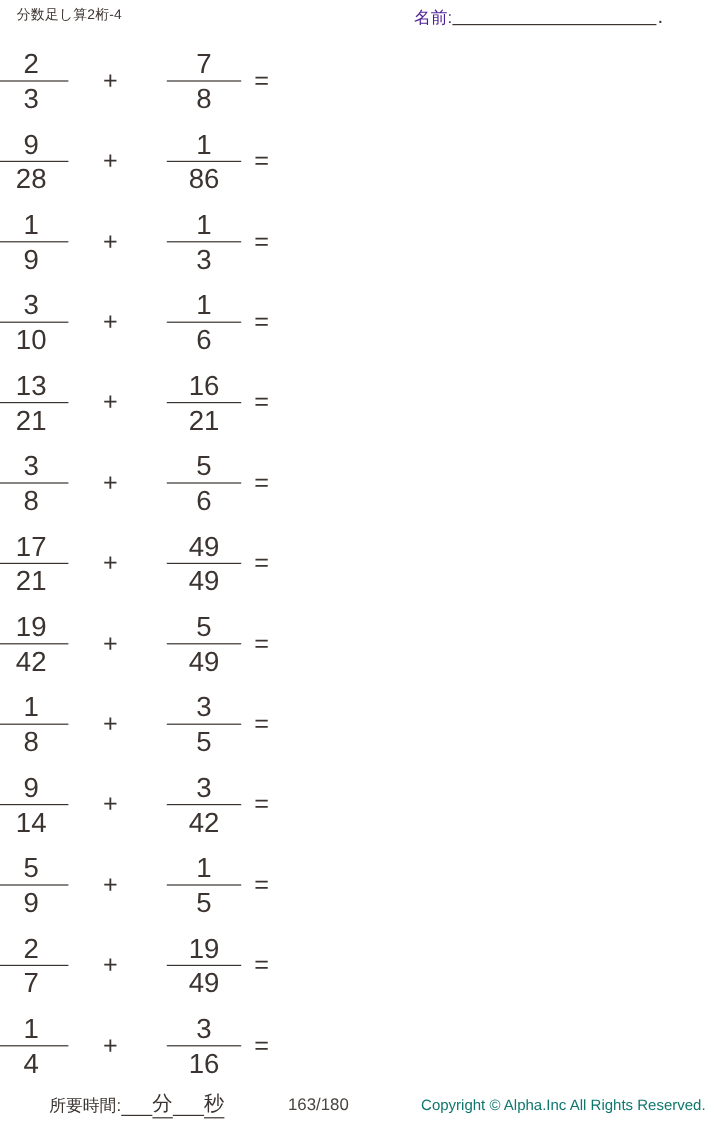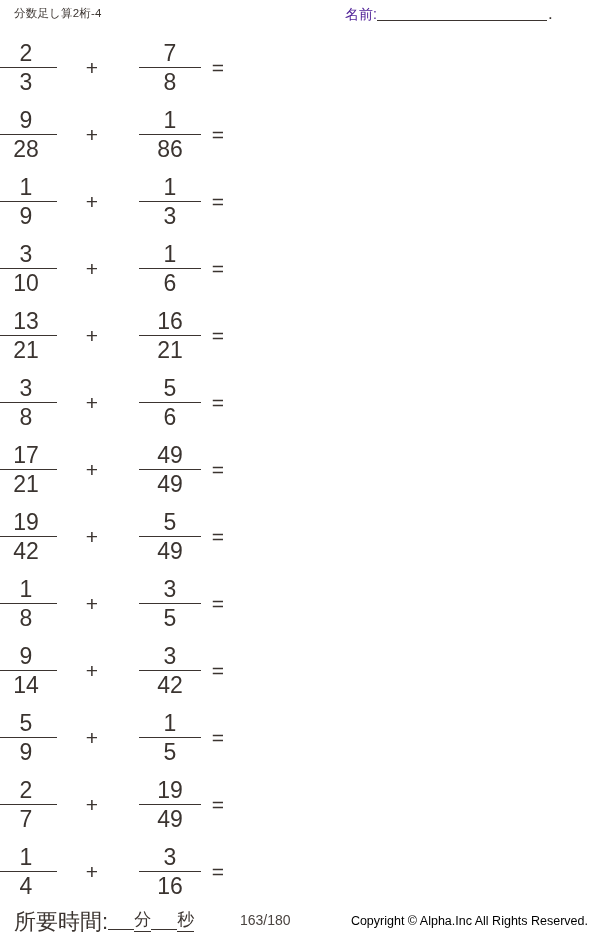--- a/index.html
+++ b/index.html
@@ -128,22 +128,23 @@
   }
   #time-field {
     position: absolute;
     left: 14px;
     top: 6px;
     display: flex;
     align-items: flex-end;
     white-space: nowrap;
   }
   #time-label {
-    font-size: 22px;
+    font-size: 14px;
     line-height: 21px;
+    margin-left: 27px;
   }
   .time-blank {
     display: inline-block;
     width: 26px;
     height: 0;
     margin-bottom: 2px;
     border-bottom: 1.4px solid #3b3430;
   }
   .time-unit {
     font-size: 17px;
@@ -158,21 +159,21 @@
     font-size: 14px;
     line-height: 18px;
     color: #4a4440;
   }
   #copyright {
     position: absolute;
     right: 12px;
     top: 10px;
     font-size: 12.5px;
     line-height: 16px;
-    color: #000000;
+    color: #0f766e;
     white-space: nowrap;
     margin-left: 12px;
   }
 </style>
 </head>
 <body>
 
 <div id="worksheet-title">分数足し算2桁-4</div>
 
 <div id="name-field">

